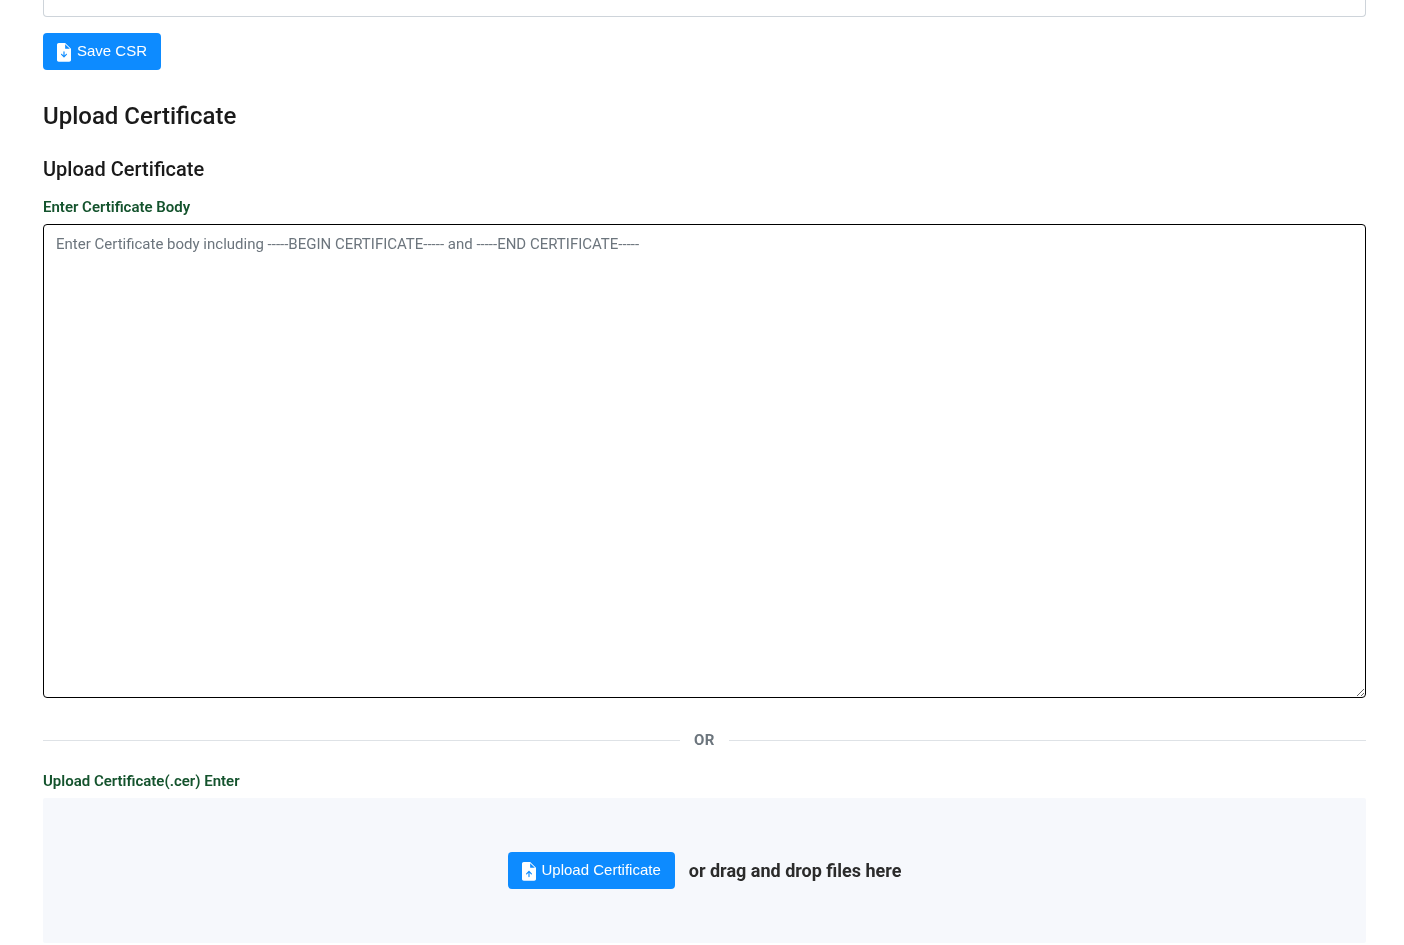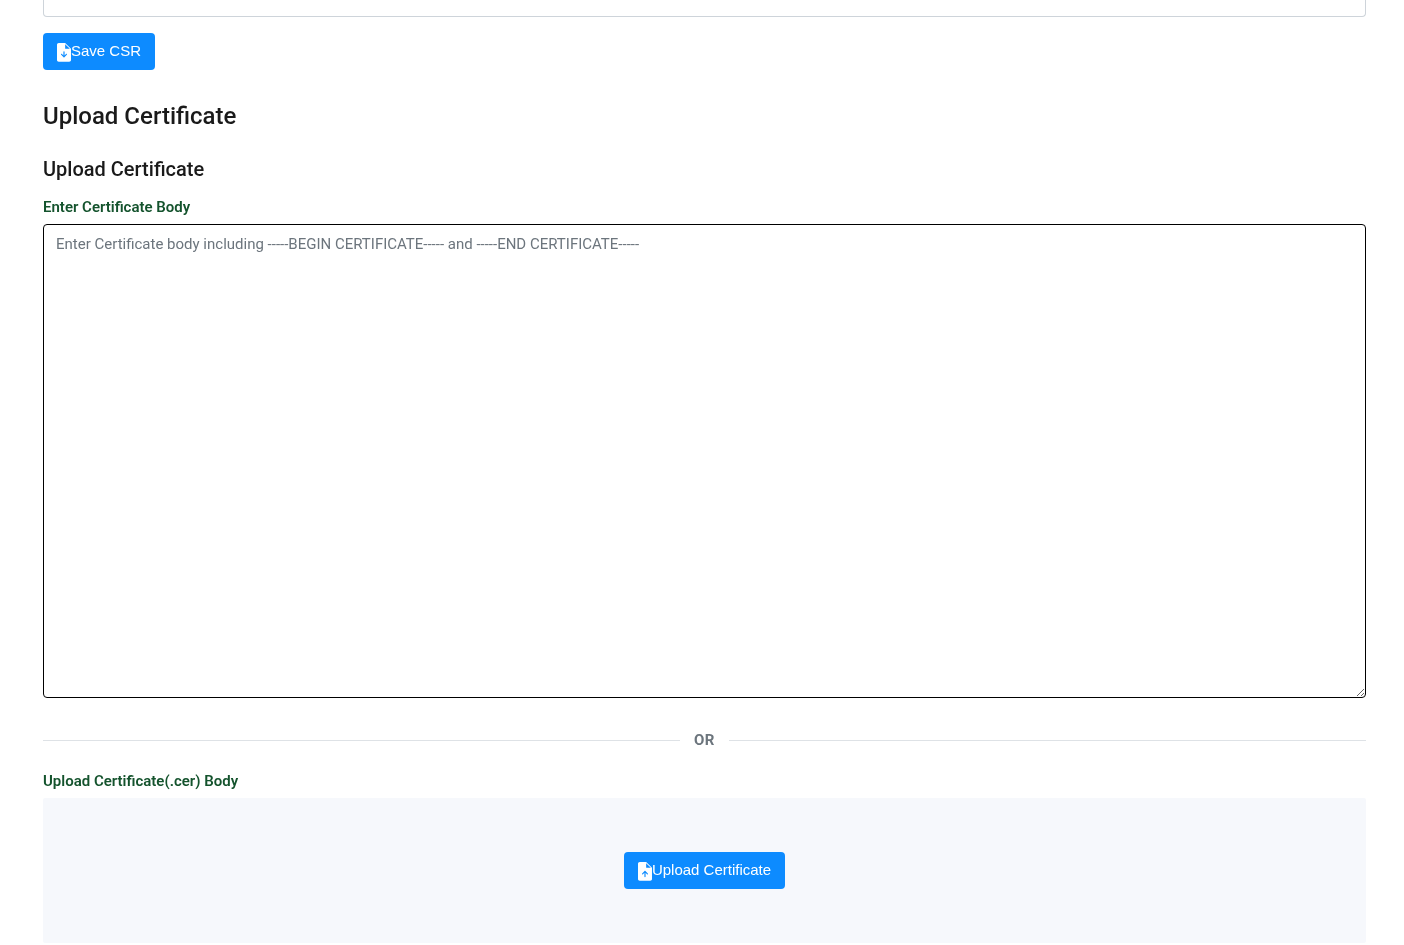--- a/index.html
+++ b/index.html
@@ -22,21 +22,21 @@
     height: 16px;
     border: 1px solid #ced4da;
     border-top: none;
     border-radius: 0 0 4px 4px;
     padding: 8px 12px;
     font-size: 15px;
   }
   .btn {
     display: inline-flex;
     align-items: center;
-    gap: 0;
+    gap: 6px;
     background: #0d8bff;
     color: #fff;
     border: none;
     border-radius: 4px;
     padding: 7px 14px;
     font-size: 15px;
     cursor: pointer;
     line-height: 1.5;
   }
   .save-row { margin-top: 16px; }
@@ -136,27 +136,28 @@
     <label class="field-label">Enter Certificate Body</label>
 
     <textarea class="cert-body" placeholder="Enter Certificate body including -----BEGIN CERTIFICATE----- and -----END CERTIFICATE-----" style=""></textarea>
 
     <div class="divider">
       <div class="line"></div>
       <div class="word">OR</div>
       <div class="line"></div>
     </div>
 
-    <label class="field-label">Upload Certificate(.cer) Body</label>
+    <label class="field-label">Upload Certificate(.cer) Enter</label>
 
     <div class="dropzone">
       <button class="btn">
         <span class="icon">
           <svg viewBox="0 0 384 512" fill="currentColor">
               <path d="M224 0H48C21.5 0 0 21.5 0 48v416c0 26.5 21.5 48 48 48h288c26.5 0 48-21.5 48-48V160L224 0zm0 32l128 128H224V32zM192 416c-8.8 0-16-7.2-16-16V298l-39 39c-6.2 6.2-16.4 6.2-22.6 0s-6.2-16.4 0-22.6l66.3-66.3c6.2-6.2 16.4-6.2 22.6 0l66.3 66.3c6.2 6.2 6.2 16.4 0 22.6s-16.4 6.2-22.6 0l-39-39V400c0 8.8-7.2 16-16 16z"></path>
             </svg>
         </span>
         <span>Upload Certificate</span>
       </button>
+      <span class="hint">or drag and drop files here</span>
     </div>
 
   </div>
 </div>
 
 </body></html>

